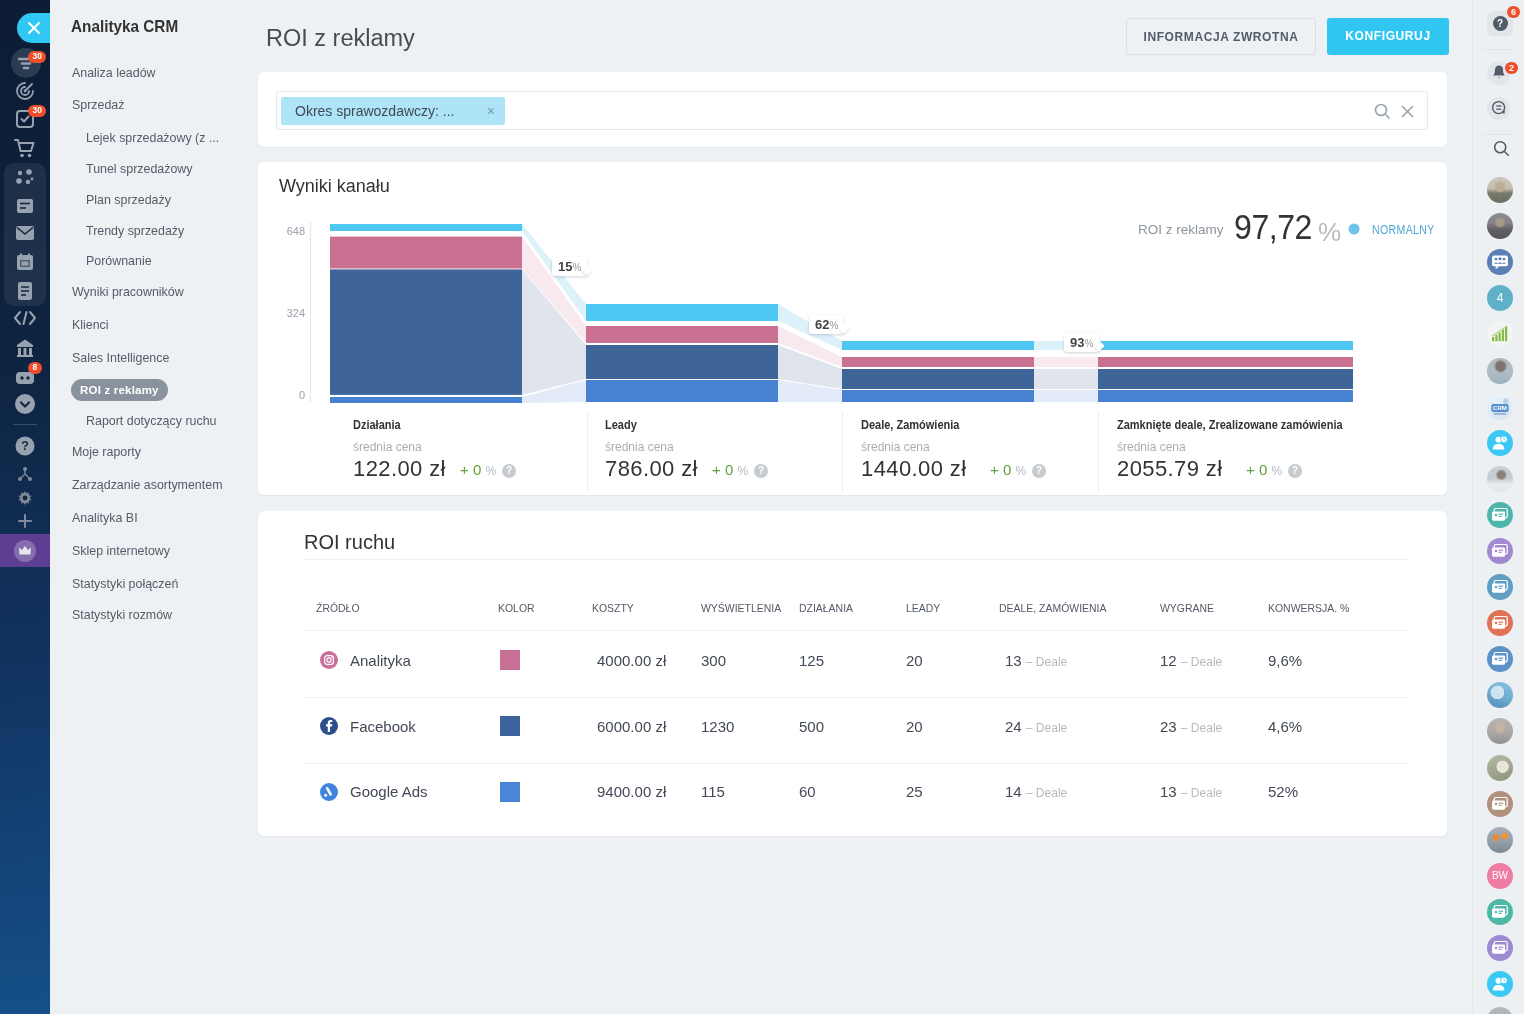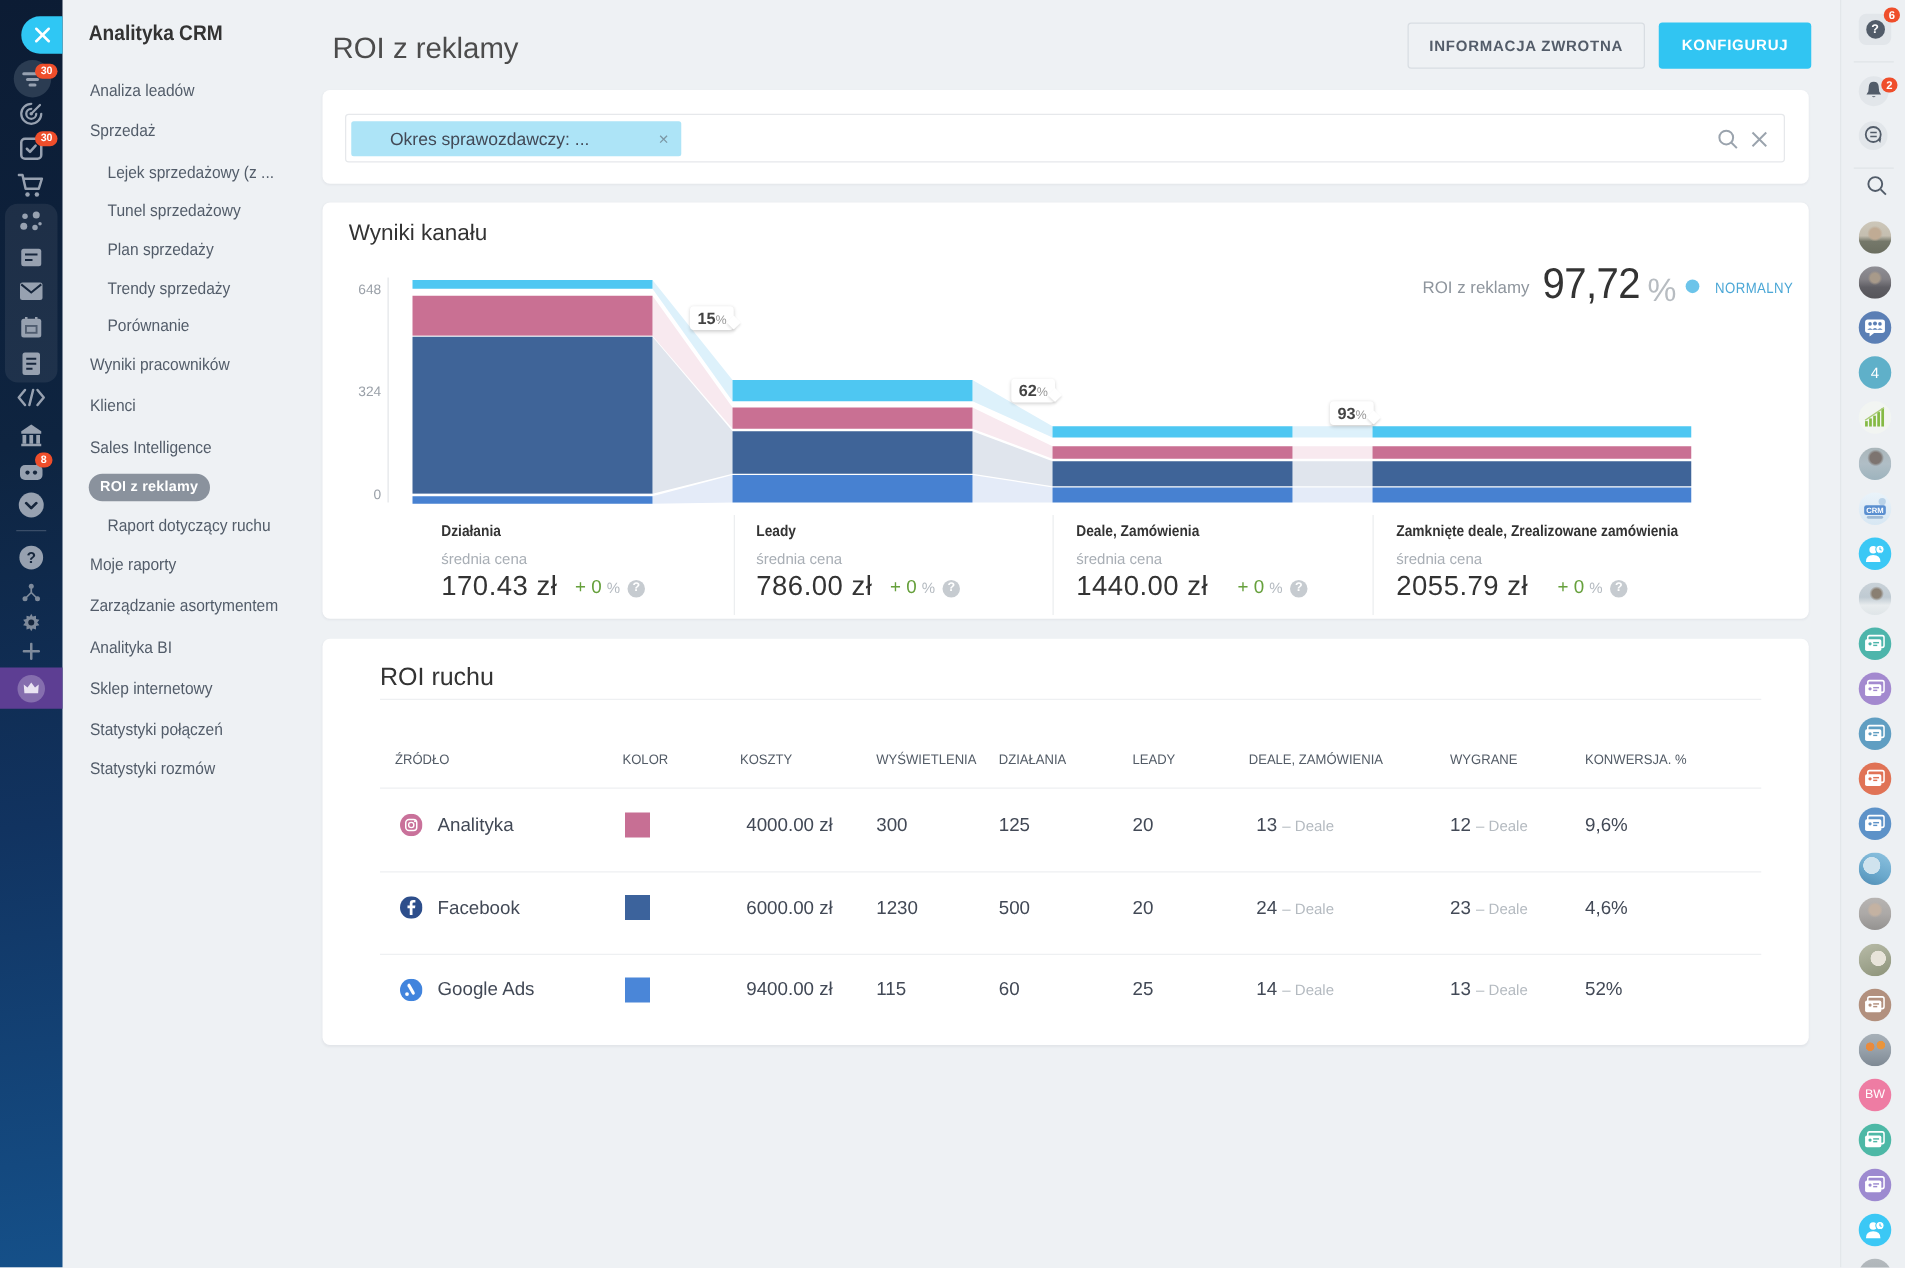--- a/index.html
+++ b/index.html
@@ -30,42 +30,42 @@
   h1.pagetitle { position:absolute; left:8px; top:25px; font-size:23.5px; font-weight:400; color:#4c4c4c; }
   .btn { position:absolute; top:18px; height:37px; border-radius:3px; font-size:12px; font-weight:bold;
     letter-spacing:0.6px; line-height:37px; text-align:center; }
   #btn1 { left:868px; width:190px; border:1px solid #d8dde2; color:#535c69; }
   #btn2 { left:1069px; width:122px; background:#31c5f2; color:#fff; }
 
   
   #fcard { left:0; top:72px; width:1189px; height:75px; }
   #finput { position:absolute; left:18px; top:19px; width:1152px; height:39px; border:1px solid #e6e8eb;
     border-radius:3px; background:#fff; }
-  #ftag { position:absolute; left:4px; top:5px; width:264px; height:28px; background:#ade4f7; border-radius:2px;
-    font-size:14px; color:#424956; line-height:28px; padding-left:31px; }
+  #ftag { position:absolute; left:4px; top:5px; width:224px; height:28px; background:#ade4f7; border-radius:2px;
+    font-size:14px; color:#424956; line-height:28px; padding-left:14px; }
   #ftag .x { position:absolute; right:10px; top:0; color:#7c97a5; font-size:14px; }
 
   
   #ccard { left:0; top:162px; width:1189px; height:333px; }
   .ctitle { position:absolute; left:21px; top:14px; font-size:18px; color:#333; }
 
   .statlbl { font-size:12.5px; font-weight:bold; color:#333; position:absolute; transform:scaleX(0.88); transform-origin:left top; white-space:nowrap; }
   .statsub { font-size:12px; color:#a8aeb5; position:absolute; }
   .statval { font-size:22px; color:#333; position:absolute; white-space:nowrap; letter-spacing:0.4px; }
   .statpct { font-size:15px; color:#66a03c; position:absolute; white-space:nowrap; }
   .qm { display:inline-block; width:14px; height:14px; border-radius:50%; background:#c6cbd0; color:#fff; font-size:10px; font-weight:bold; text-align:center; line-height:14px; vertical-align:1px; margin-left:6px;}
   .statdiv { position:absolute; width:1px; background:#eceef0; top:250px; height:80px; }
 
   .roilbl { position:absolute; font-size:13.5px; color:#8e959d; }
   .roinum { position:absolute; font-size:34.5px; font-weight:400; color:#333; transform:scaleX(0.93); transform-origin:left top; letter-spacing:-0.5px; }
   .roipct { position:absolute; font-size:26px; color:#b7bcc1; }
   .roinorm { position:absolute; font-size:12px; color:#4ba7d6; letter-spacing:0.4px; transform:scaleX(0.88); transform-origin:left top; }
 
   .pctbub { position:absolute; background:#fff; border-radius:3px; box-shadow:0 1px 3px rgba(0,0,0,0.18);
-    font-size:13px; font-weight:bold; color:#444; padding:2px 6px; z-index:3; }
+    font-size:13px; font-weight:bold; color:#444; padding:2px 6px; z-index:3;margin-top:12px; }
   .pctbub small { font-weight:normal; font-size:10px; color:#999; }
   .pctbub:after { content:""; position:absolute; right:-4px; bottom:2px; width:8px; height:8px;
     background:#fff; transform:rotate(45deg); box-shadow:1px 1px 2px rgba(0,0,0,0.12); }
 
   
   #tcard { left:0; top:511px; width:1189px; height:325px; }
   .th { position:absolute; font-size:11px; color:#525b66; letter-spacing:0px; transform:scaleX(0.95); transform-origin:left top; white-space:nowrap; }
   .td { position:absolute; font-size:15px; color:#424956; white-space:nowrap; }
   .tdg { color:#b4bac0; font-size:12px; }
   .rowline { position:absolute; left:46px; width:1105px; height:1px; background:#eef0f2; }
@@ -297,21 +297,21 @@
       <rect x="840" y="179" width="255" height="9" fill="#4ec7f2"></rect>
       <rect x="840" y="195" width="255" height="10" fill="#c97093"></rect>
       <rect x="840" y="207" width="255" height="20" fill="#3f6498"></rect>
       <rect x="840" y="228" width="255" height="12" fill="#4781d1"></rect>
     </svg>
     <div class="statdiv" style="left:329px;"></div>
     <div class="statdiv" style="left:584px;"></div>
     <div class="statdiv" style="left:840px;"></div>
     <div class="statlbl" style="left:95px; top:256px;">Działania</div>
     <div class="statsub" style="left:95px; top:278px;">średnia cena</div>
-    <div class="statval" style="left:95px; top:294px;">170.43 zł</div>
+    <div class="statval" style="left:95px; top:294px;">122.00 zł</div>
     <div class="statpct" style="left:202px; top:299px;">+ 0 <span style="color:#b4bac0;font-size:12px;">%</span><span class="qm">?</span></div>
     <div class="statlbl" style="left:347px; top:256px;">Leady</div>
     <div class="statsub" style="left:347px; top:278px;">średnia cena</div>
     <div class="statval" style="left:347px; top:294px;">786.00 zł</div>
     <div class="statpct" style="left:454px; top:299px;">+ 0 <span style="color:#b4bac0;font-size:12px;">%</span><span class="qm">?</span></div>
     <div class="statlbl" style="left:603px; top:256px;">Deale, Zamówienia</div>
     <div class="statsub" style="left:603px; top:278px;">średnia cena</div>
     <div class="statval" style="left:603px; top:294px;">1440.00 zł</div>
     <div class="statpct" style="left:732px; top:299px;">+ 0 <span style="color:#b4bac0;font-size:12px;">%</span><span class="qm">?</span></div>
     <div class="statlbl" style="left:859px; top:256px;">Zamknięte deale, Zrealizowane zamówienia</div>

